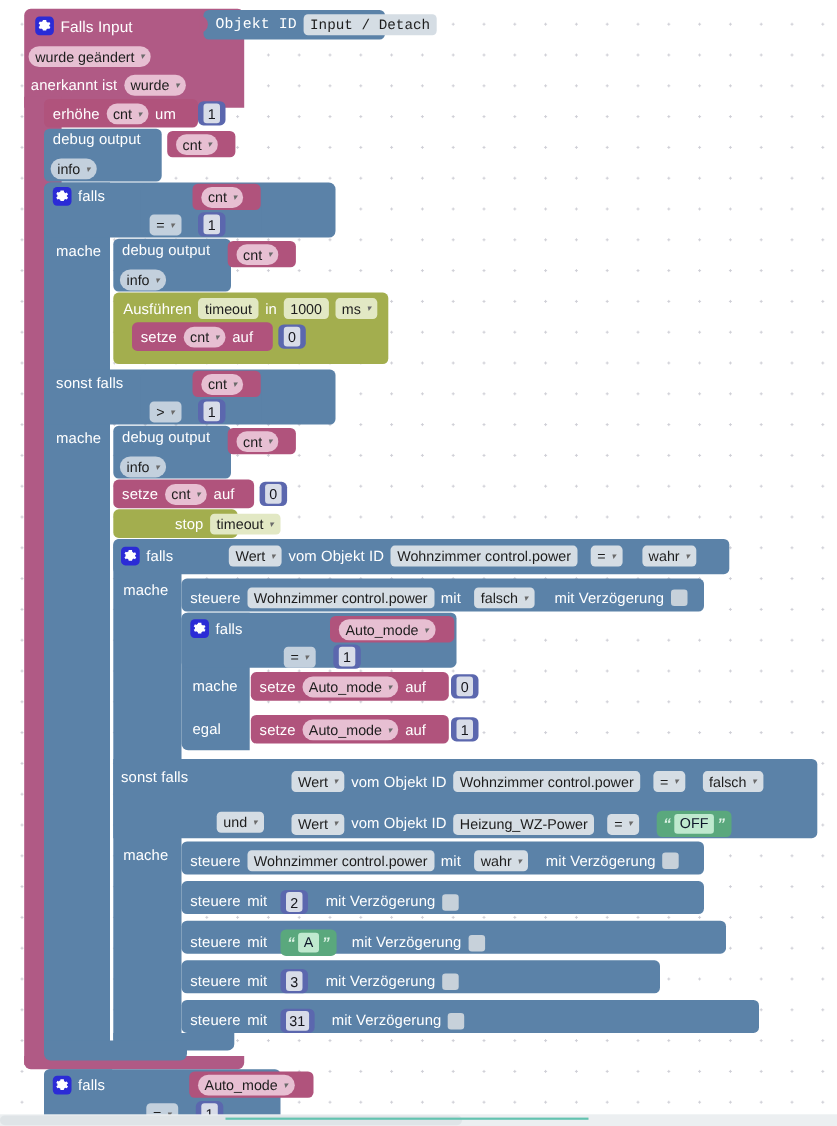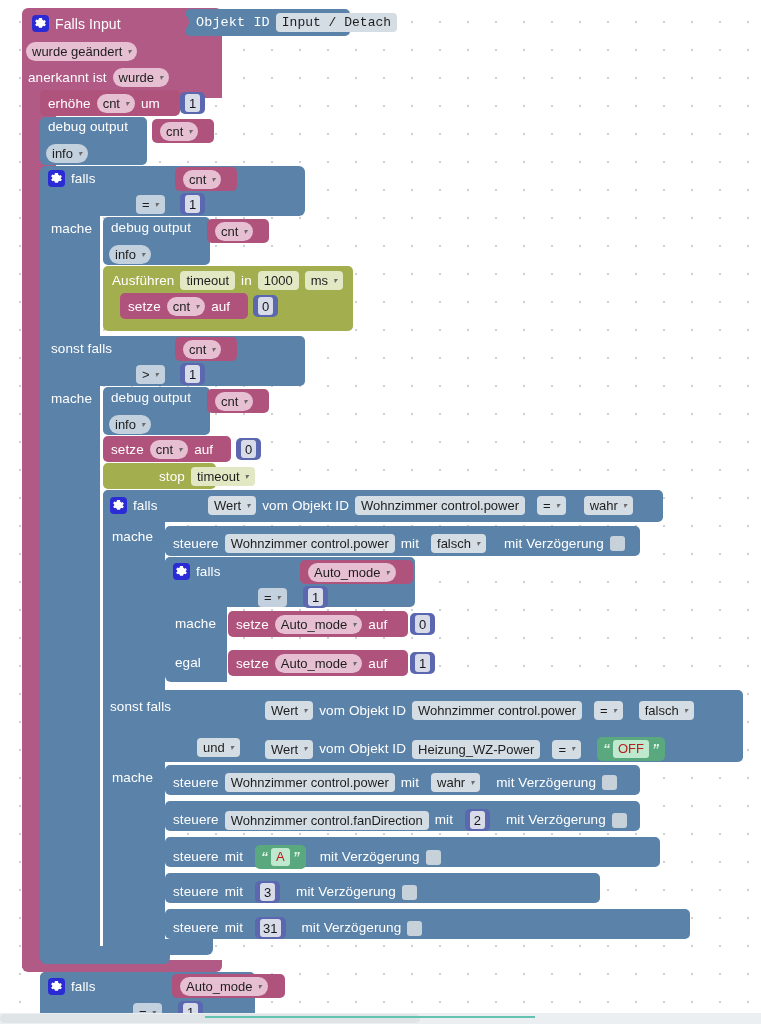--- a/index.html
+++ b/index.html
@@ -60,21 +60,21 @@
     background: #d8dce8; border-radius: 3px;
     color: #16161c; font-size: 13px; line-height: 1;
   }
   .strblk {
     display: inline-flex; align-items: center; gap: 3px;
     height: 24px; padding: 0 6px;
     background: #5aa87d; border-radius: 5px;
   }
   .strblk .q { color: #dff3e6; font-size: 14px; font-weight: bold; line-height: 1; }
   .strblk .v {
-    background: #bfe9ce; color: #b91c1c;
+    background: #bfe9ce; color: #0f172a;
     border-radius: 3px; padding: 1px 5px; font-size: 13px; line-height: 1.2;
   }
 
   
   .gear {
     width: 17px; height: 17px; border-radius: 4px;
     background: #2b2bd6; display: inline-flex;
     align-items: center; justify-content: center;
   }
   .gear svg { display: block; }
@@ -483,23 +483,20 @@
         <span>wahr</span>
         <i class="caret">▾</i>
       </span>
     <span class="lbl" style="margin-left:10px;">mit Verzögerung</span>
     <span class="chk"></span>
   </div>
 
   <div class="blk" style="left:165px; top:801px; width:475px; height:30px; background:#5b82a8; border-radius:5px;"></div>
   <div class="row" style="left:173px; top:809px;">
     <span class="lbl">steuere</span>
-    <span class="field fl-grey">
-        <span>Wohnzimmer control.fanDirection</span>
-      </span>
     <span class="lbl">mit</span>
     <span class="num" style="margin-left:6px;">
         <span>2</span>
       </span>
     <span class="lbl" style="margin-left:10px;">mit Verzögerung</span>
     <span class="chk"></span>
   </div>
 
   <div class="blk" style="left:165px; top:837px; width:495px; height:30px; background:#5b82a8; border-radius:5px;"></div>
   <div class="row" style="left:173px; top:845px;">

